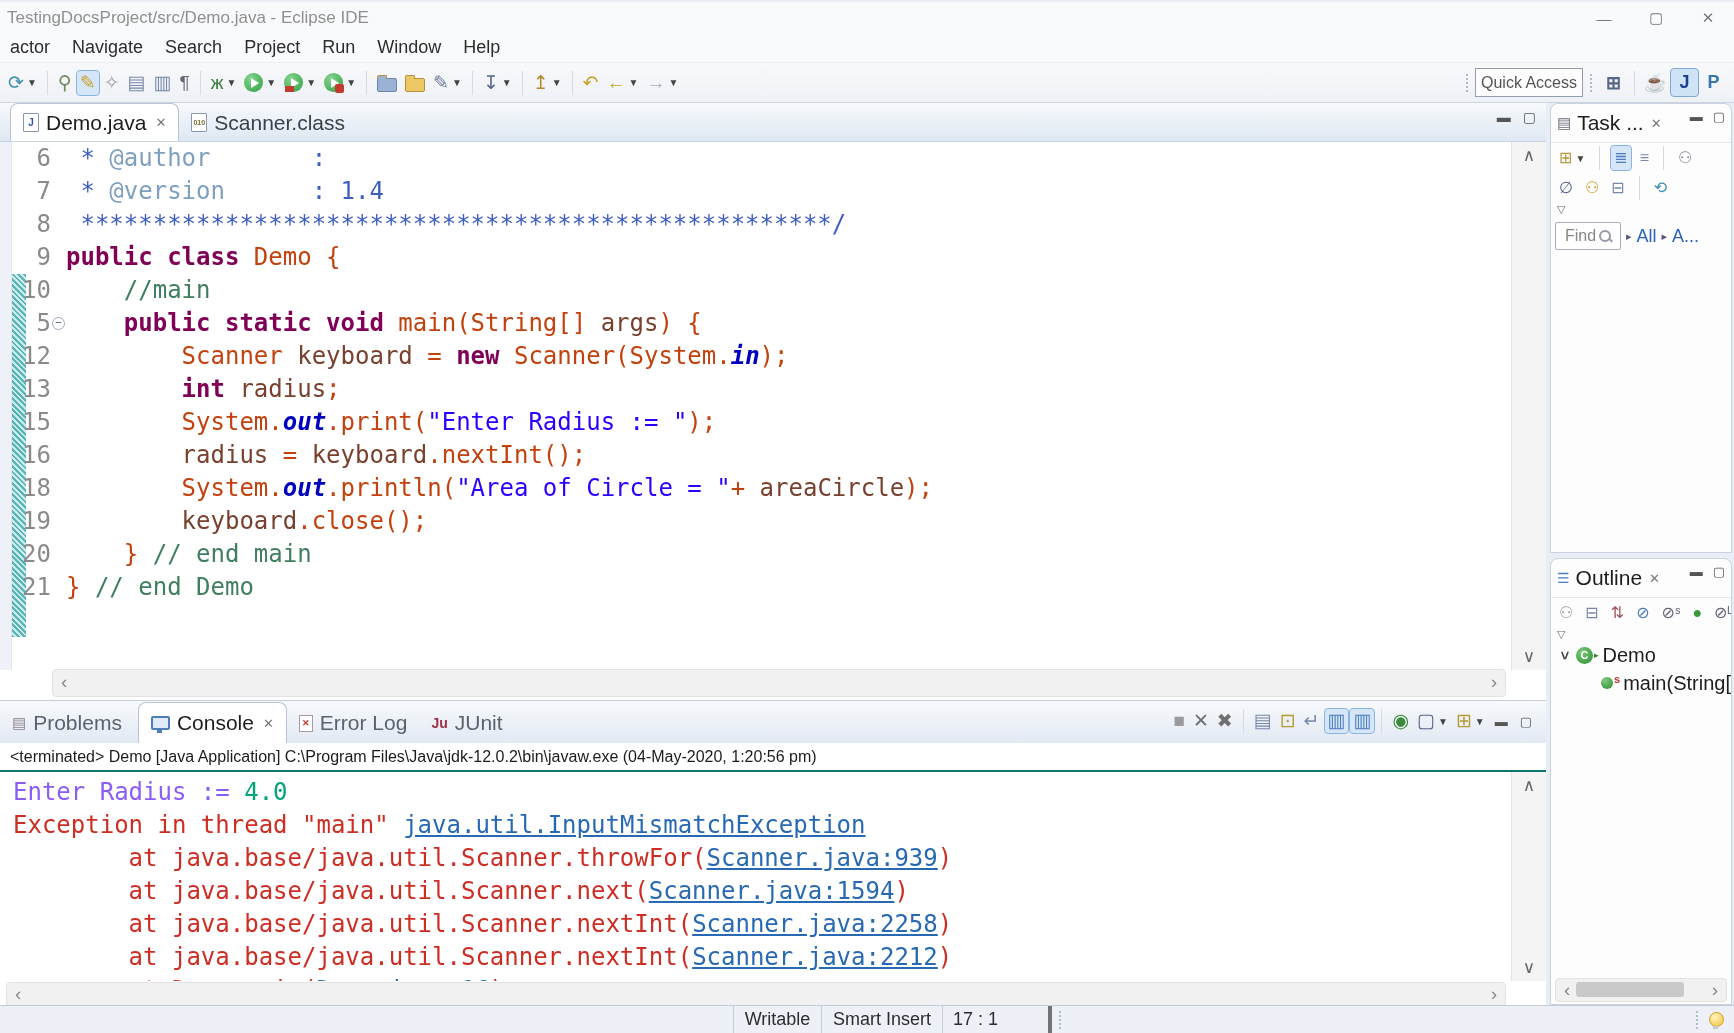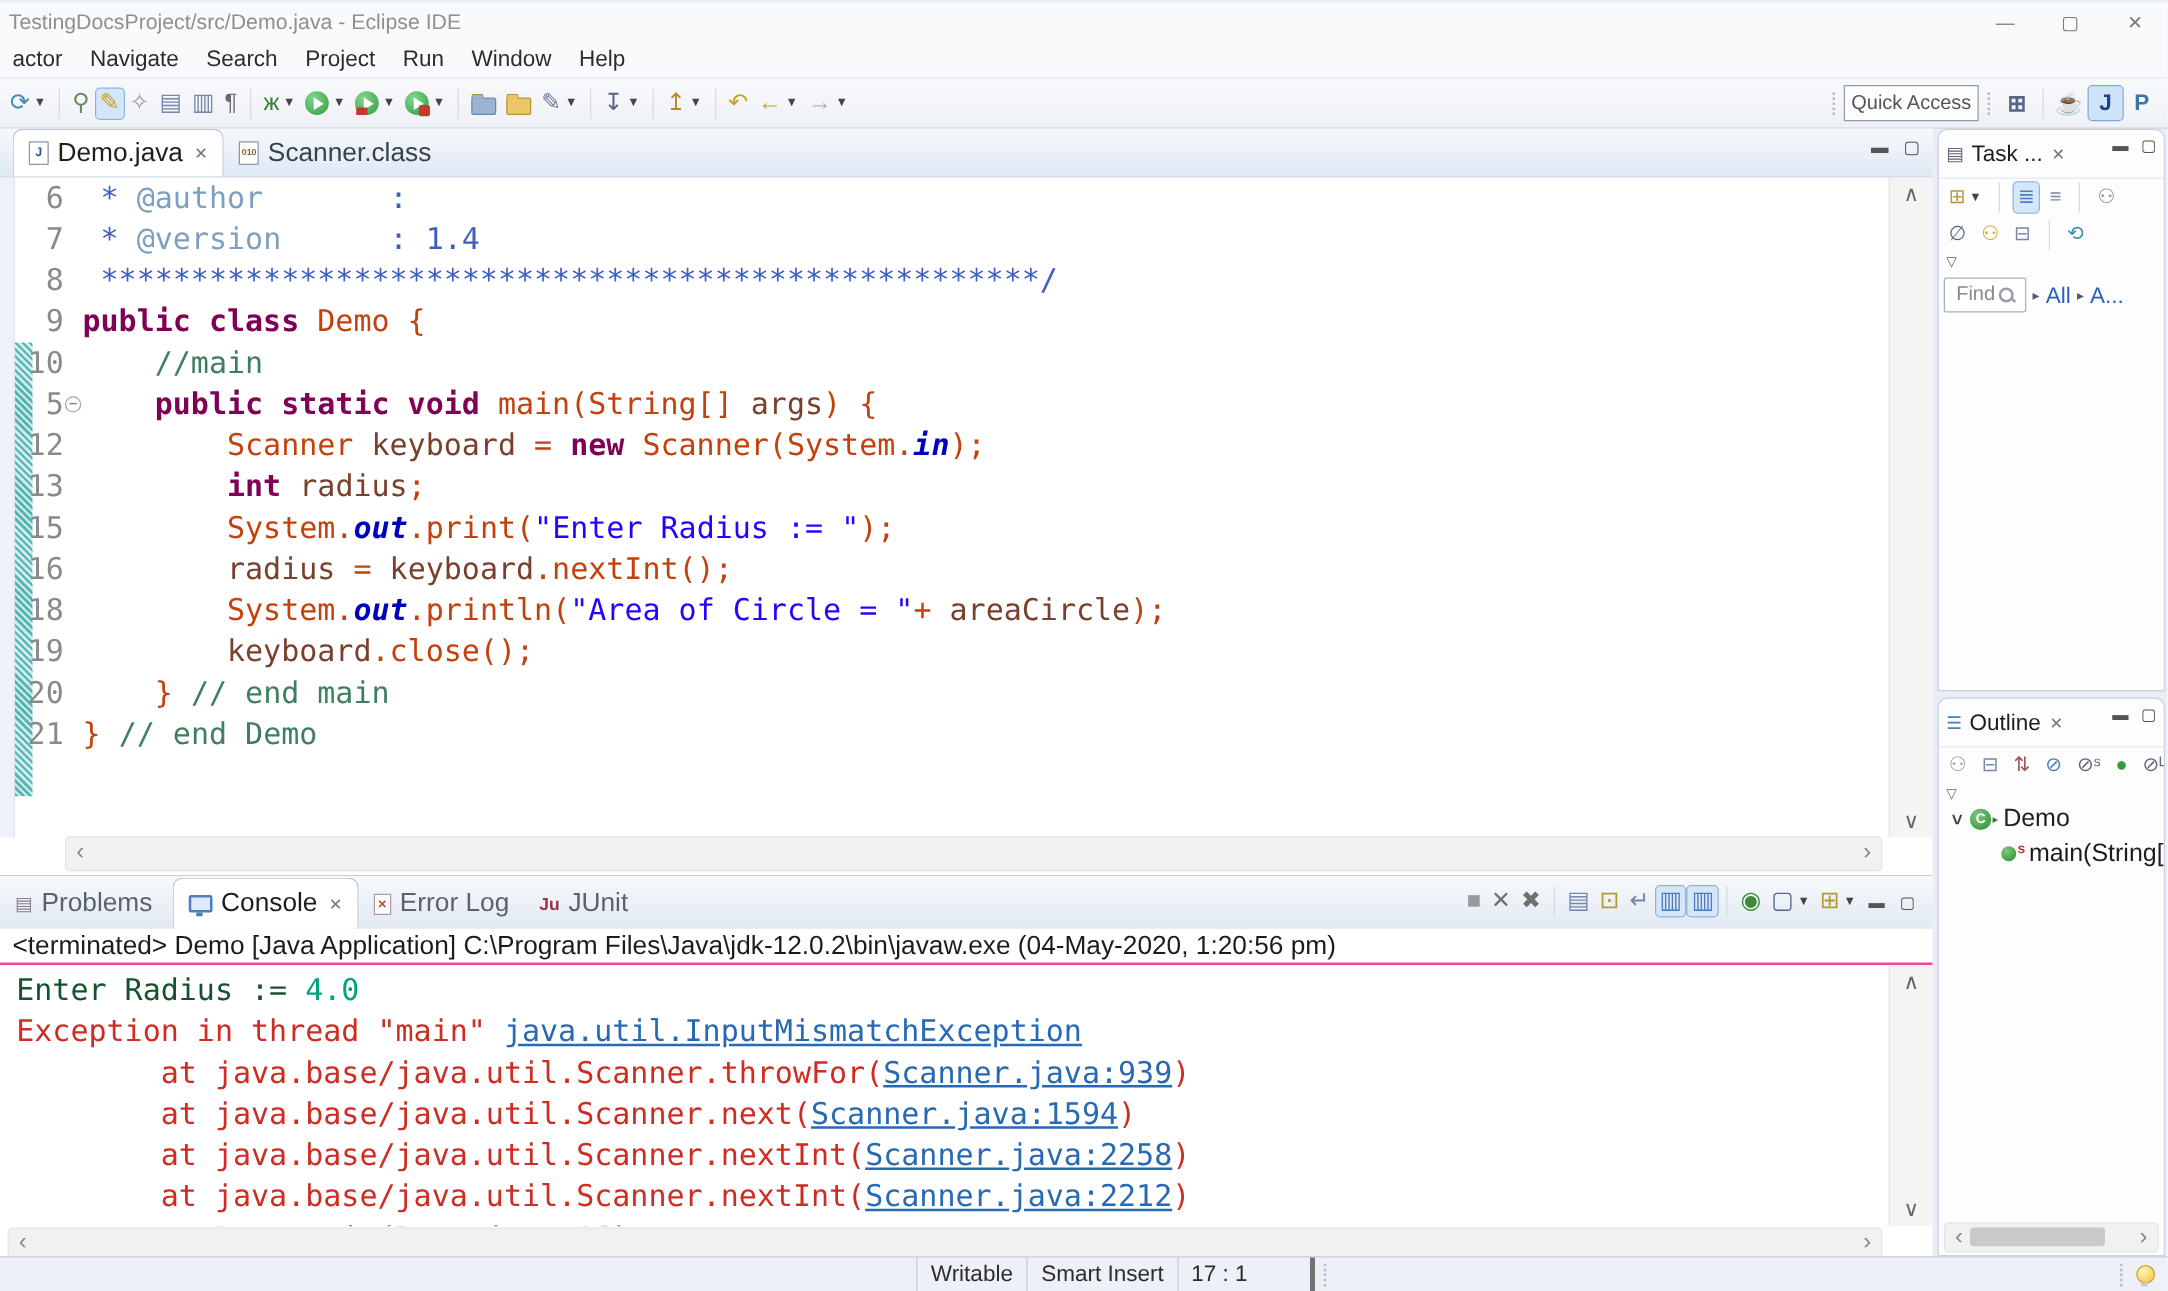--- a/index.html
+++ b/index.html
@@ -88,36 +88,36 @@
   #ctabbar{height:42px;background:linear-gradient(#f7f9fb,#e2e9f3);display:flex;align-items:flex-end;position:relative}
   .ctab{display:flex;align-items:center;gap:7px;padding:0 12px;height:40px;font-size:21px;color:#5a6270}
   .ctab.active{background:#fff;border:1px solid #b9c5d6;border-bottom:none;border-radius:8px 8px 0 0;color:#1d1d1d;margin-left:4px}
   .i-problems{font-size:15px;color:#8a7f90}
   .i-console{width:15px;height:10px;border:2px solid #4d7dbb;border-radius:2px;position:relative;background:#dfeafb}
   .i-console::after{content:"";position:absolute;left:4px;bottom:-5px;width:5px;height:3px;background:#4d7dbb}
   .i-errlog{width:12px;height:15px;background:#fff;border:1px solid #a898a8;position:relative;font-size:9px;color:#c23b2e;
             display:flex;align-items:center;justify-content:center;font-weight:bold}
   .i-junit{font-size:14px;font-weight:bold;color:#a03048}
   #ctoolbar{position:absolute;right:8px;top:8px;display:flex;align-items:center}
-  #cstatus{height:27px;display:flex;align-items:center;padding-left:10px;font-size:21px;color:#1c1c1c;border-bottom:2px solid #ec4899}
+  #cstatus{height:27px;display:flex;align-items:center;padding-left:10px;font-size:16px;color:#1c1c1c;border-bottom:2px solid #0f766e}
   #cbody{position:absolute;left:0;top:71px;right:34px;height:209px;overflow:hidden}
   #console-lines{padding:4px 0 0 13px}
   .cline{height:33px;line-height:33px;font-size:24px;white-space:pre}
-  .c-out{color:#14532d}
+  .c-out{color:#8b5cf6}
   .c-in{color:#00a37a}
   .c-err{color:#cd2d23}
   .c-lnk{color:#2869b4;text-decoration:underline}
   #console-vsb{top:71px;height:209px}
   #chscroll{left:6px;right:40px;top:281px;height:23px;background:#f1f1f1;border:1px solid #e3e3e3;border-radius:4px;position:absolute}
 
   
   #sidebar{left:1550px;top:103px;width:184px;height:902px}
   .panel{position:absolute;left:0;width:182px;background:#fdfdfe;border:1px solid #c8d2e0;border-radius:8px 8px 0 0;box-sizing:border-box}
   .phead{height:38px;display:flex;align-items:center;padding:0 6px;border-bottom:1px solid #e4e9f1;position:relative}
-  .ptitle{font-size:18px;color:#1d1d1d;margin-left:6px}
+  .ptitle{font-size:21px;color:#1d1d1d;margin-left:6px}
   .pclose{font-size:13px;color:#777;margin-left:7px}
   .pminmax{position:absolute;right:6px;top:5px;display:flex;gap:10px;color:#555;font-size:13px}
   .irow{display:flex;align-items:center;padding:3px 4px;gap:4px}
   .irow .tbtn .g{font-size:16px}
   .chevrow{padding:0 6px;color:#667;font-size:11px}
   #find-row{display:flex;align-items:center;padding:6px 4px;gap:5px}
   #find-box{width:64px;height:26px;border:1px solid #a8b0bf;border-radius:2px;display:flex;align-items:center;
             justify-content:center;gap:3px;font-size:16px;color:#888;background:#fff}
   .mag{width:8px;height:8px;border:2px solid #99a;border-radius:50%;position:relative;flex:none}
   .mag::after{content:"";position:absolute;left:7px;top:7px;width:5px;height:2px;background:#99a;transform:rotate(45deg)}

